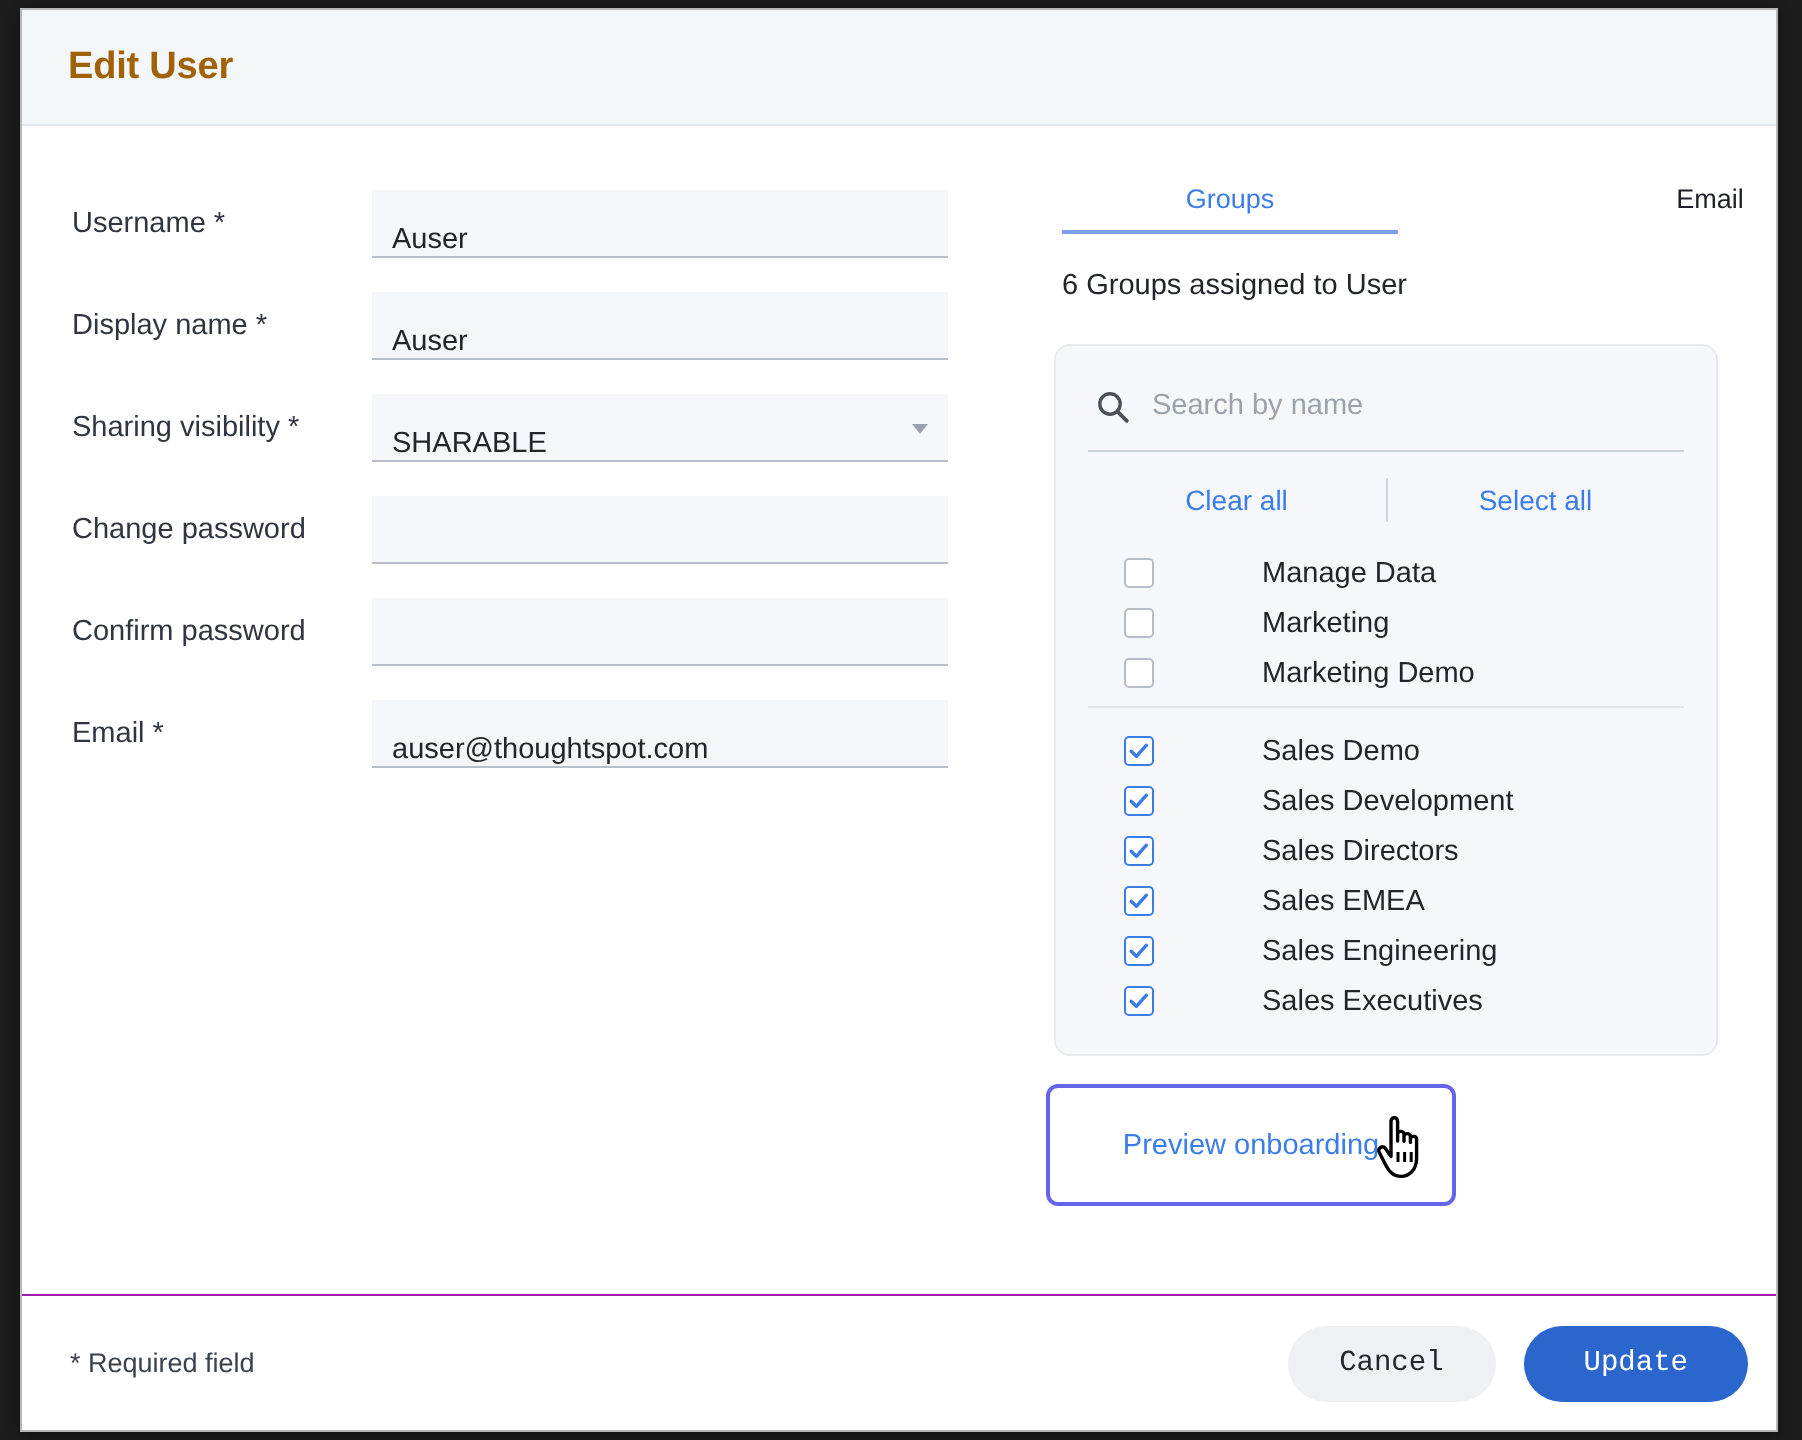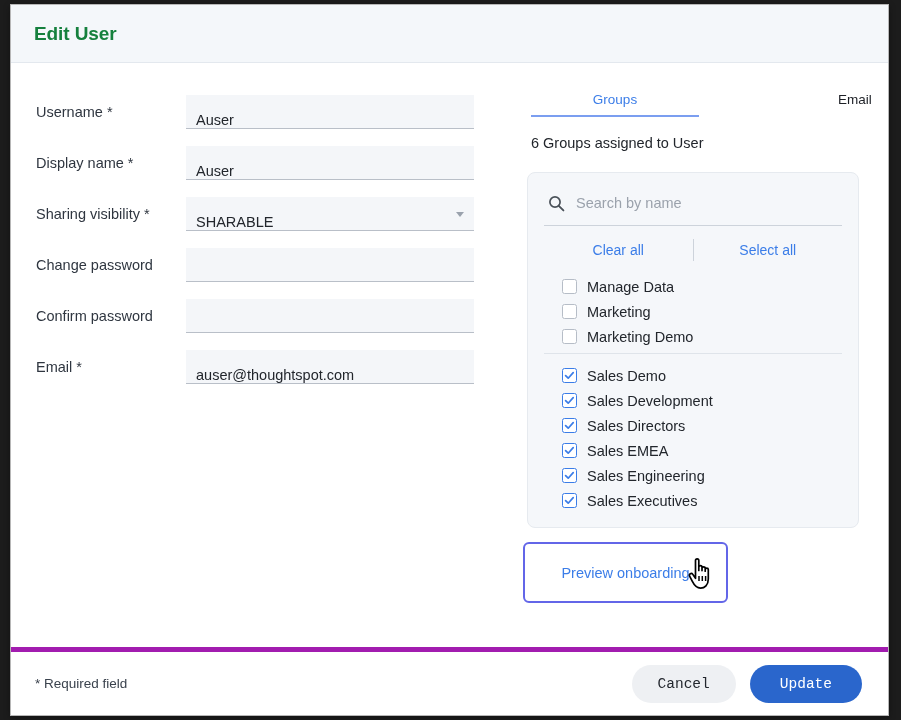--- a/index.html
+++ b/index.html
@@ -38,21 +38,21 @@
     background: #f4f7fa;
     border-bottom: 1px solid #e3e8ee;
     display: flex;
     align-items: center;
     padding-left: 23px;
     box-sizing: border-box;
   }
   .dialog-title {
     font-size: 19px;
     font-weight: bold;
-    color: #15803d;
+    color: #a16207;
     letter-spacing: -0.1px;
   }
 
   
   .dialog-body {
     flex: 1;
     display: flex;
     position: relative;
     min-height: 0;
   }
@@ -208,20 +208,21 @@
   .group-list.checked-list {
     border-top: 1px solid #dfe4ea;
     padding-top: 9px;
     margin-top: 4px;
   }
   .group-item {
     display: flex;
     align-items: center;
     height: 25px;
     margin-bottom: 0px;
+    gap: 44px;
   }
   .cb {
     width: 15px;
     height: 15px;
     border-radius: 2.5px;
     box-sizing: border-box;
     margin-right: 10px;
     flex: 0 0 auto;
     background: #ffffff;
     position: relative;
@@ -260,24 +261,24 @@
     position: absolute;
     left: 163px;
     top: 12px;
     pointer-events: none;
   }
 
   
   .dialog-footer {
     height: 68px;
     min-height: 68px;
-    border-top: 5px solid #a21caf;
-    display: flex;
-    align-items: center;
-    padding: 0 26px 0 24px;
+    border-top: 1px solid #a21caf;
+    display: flex;
+    align-items: center;
+    padding: 0 14px 0 24px;
     box-sizing: border-box;
   }
   .required-note {
     font-size: 13.5px;
     color: #3a424d;
     flex: 1;
   }
   .btn {
     height: 38px;
     border-radius: 19px;

